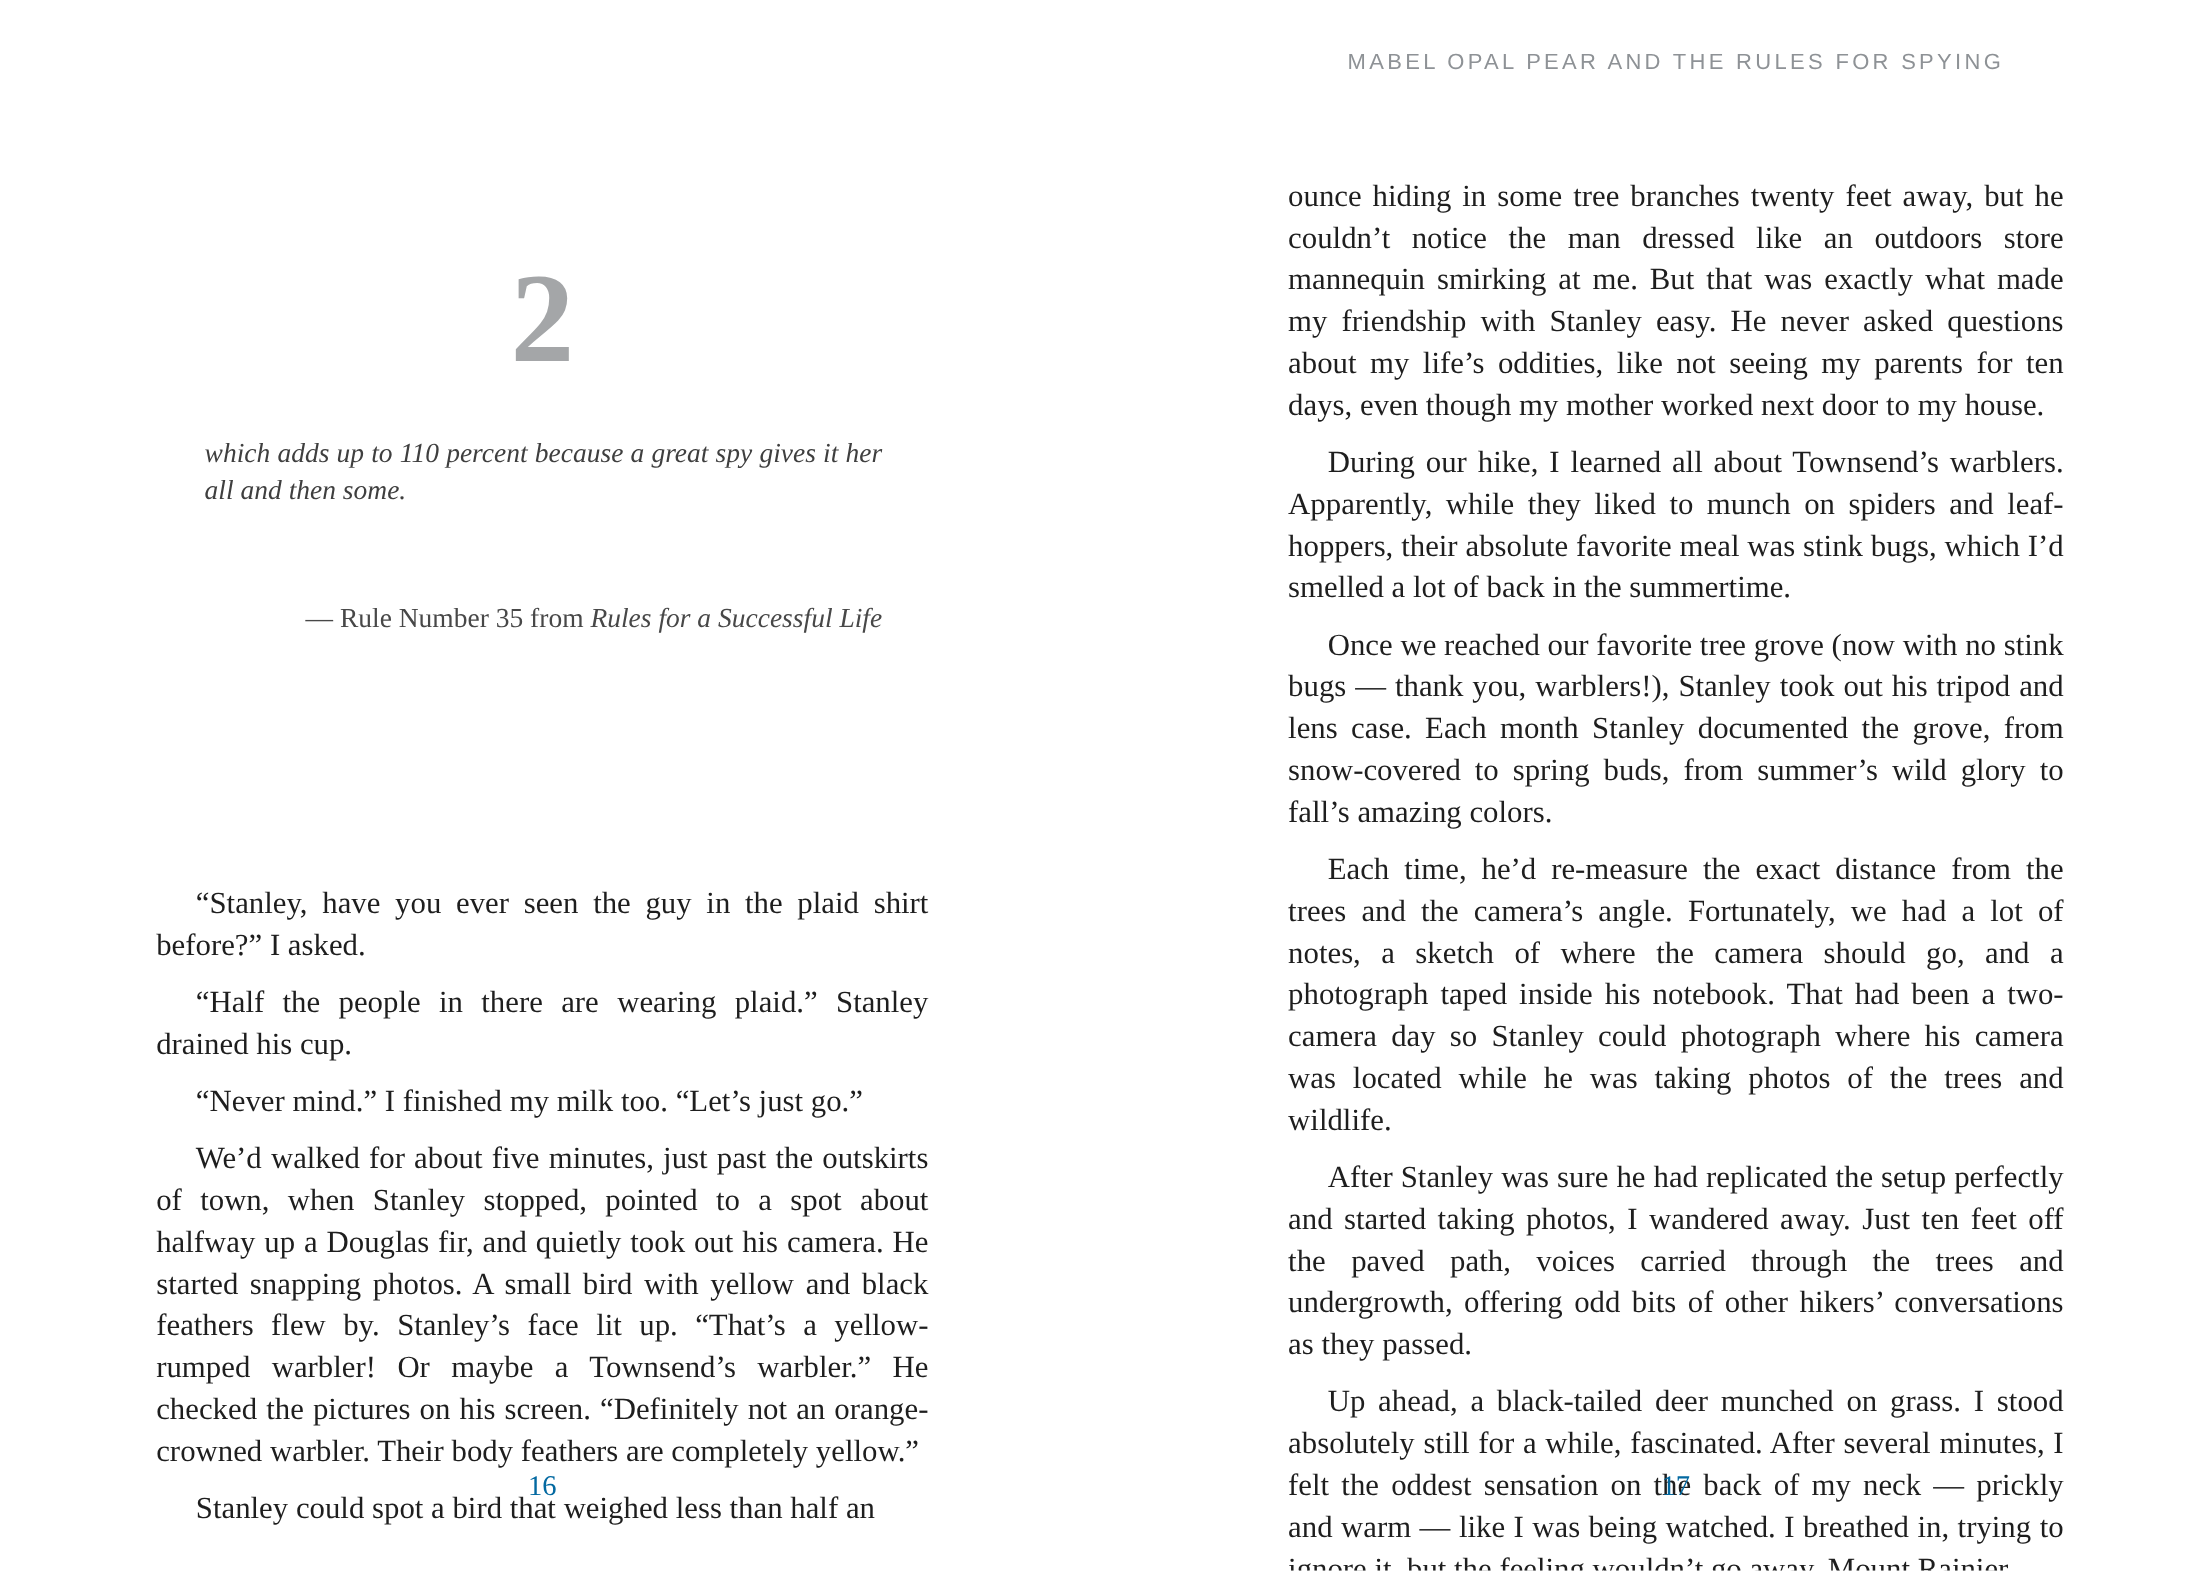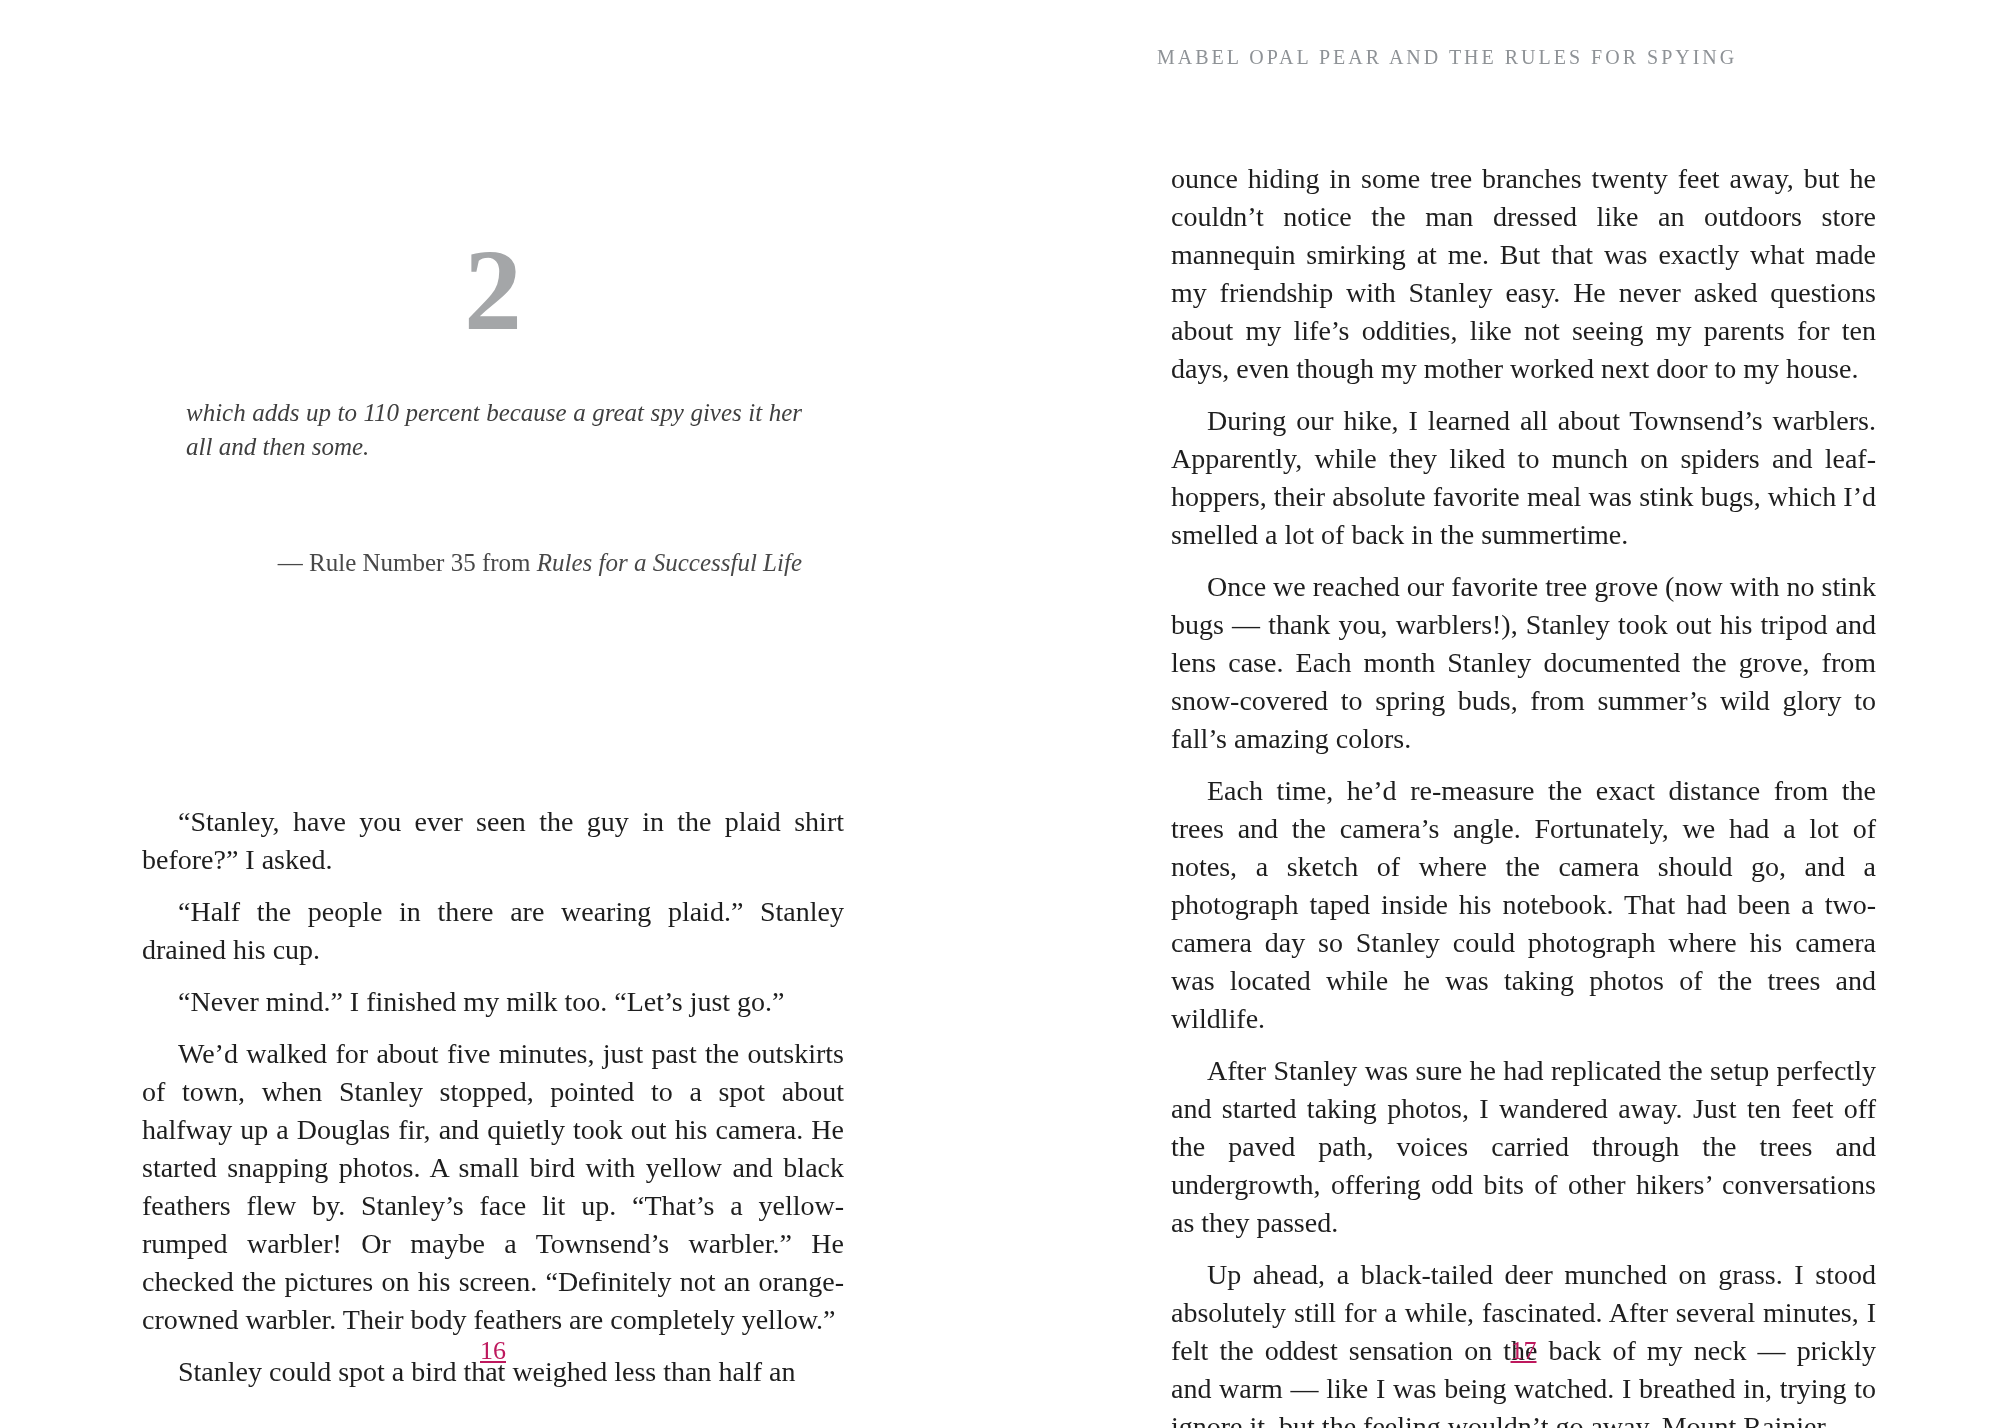--- a/index.html
+++ b/index.html
@@ -12,21 +12,22 @@
     color: #1e1e1e;
     overflow: hidden;
   }
   .page { position: absolute; top: 0; height: 100%; }
   .page-left  { left: 128px;  width: 730px; }
   .page-right { left: 1157px; width: 733px; }
 
   .running-head {
     position: absolute;
     top: 46px; left: 0; width: 100%;
-    font-family: Liberation Serif, serif;
+    text-align: center;
+    font-family: Liberation Sans, sans-serif;
     font-size: 20px;
     letter-spacing: 3px;
     color: #8e9296;
     white-space: nowrap;
   }
 
   .chapter-number {
     position: absolute;
     top: 232px; left: 0; width: 100%;
     text-align: center;
@@ -67,22 +68,21 @@
   .body-left  { top: 789px; }
   .body-right { top: 146px; }
   .body-text p { margin: 14px; padding: 0; }
   .body-text p.indent { text-indent: 36px; }
 
   .page-number {
     position: absolute;
     bottom: 62px; left: 0; width: 100%;
     text-align: center;
     font-size: 26px;
-    color: #be185d;
-    text-decoration: underline;
+    color: #0369a1;
   }
 </style>
 </head>
 <body>
 
 <div class="spread">
 
   <section class="page page-left">
 
     <div class="chapter-number">2</div>

